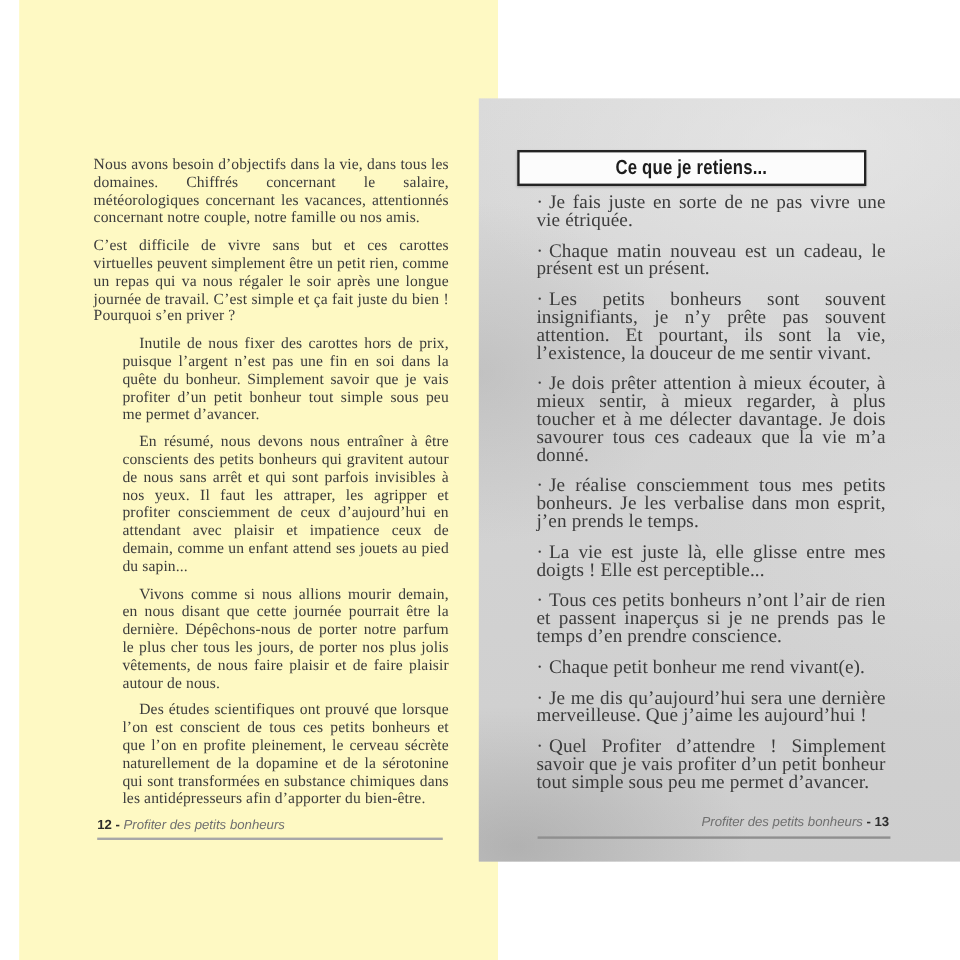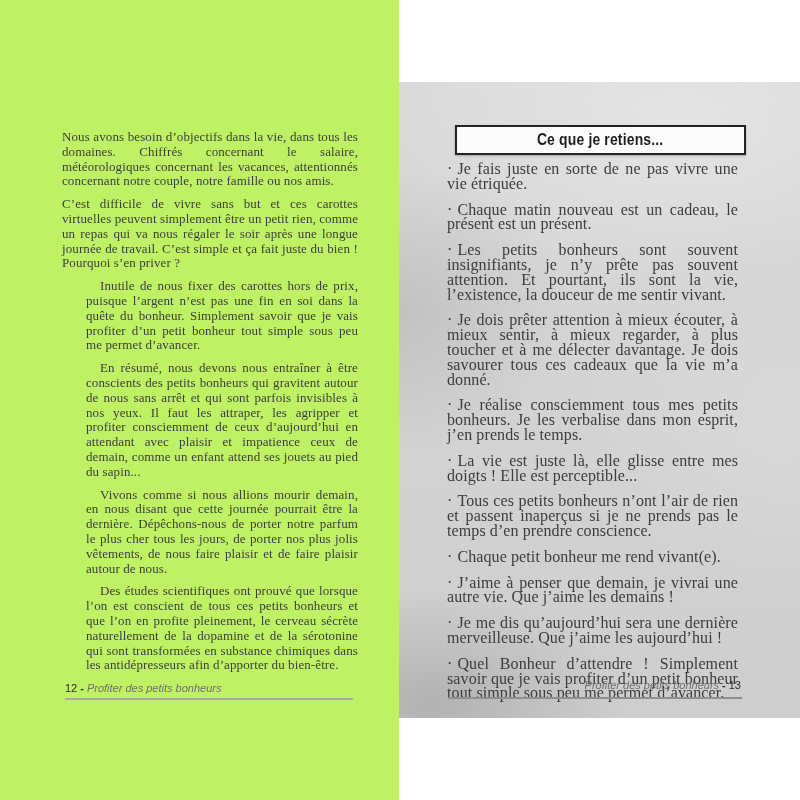--- a/index.html
+++ b/index.html
@@ -5,54 +5,54 @@
   html, body { margin: 0; padding: 0; }
   body {
     width: 800px; height: 800px;
     background: var(--page-background, #ffffff);
     font-family: "Liberation Serif", serif;
     overflow: hidden;
   }
   .canvas { position: relative; width: 800px; height: 800px; overflow: hidden; background: #ffffff; }
 
   
-  .page-left { position: absolute; left: 0; top: 0; width: 399px; height: 800px; background: #bef264; }
+  .page-left { position: absolute; left: 16px; top: 0; width: 399px; height: 800px; background: #fef9c3; }
   .body-text {
     position: absolute; left: 62px; top: 130px; width: 296px;
     text-align: justify;
     font-size: 13px; line-height: 14.8px;
     color: var(--body-text, #3c3c3c);
     letter-spacing: 0.1px;
   }
   .para { margin: 0 0 8px 0; }
   .para:nth-child(n+3) { text-indent: 14px; margin-left: 24px; }
 
   .footer {
     font-family: "Liberation Sans", sans-serif;
     font-size: 11px; color: #2c2c2c; white-space: nowrap;
   }
   .footer-left { position: absolute; left: 65px; top: 682px; }
-  .pg { font-weight: normal; color: #2c2c2c; }
+  .pg { font-weight: bold; color: #2c2c2c; }
   .sep { font-weight: bold; margin: 0 3px; color: #2c2c2c; }
   .booktitle { font-style: italic; color: var(--footer-muted, #6f6f6f); }
   .rule { position: absolute; height: 2px; background: var(--footer-rule, #a8a8a8); }
   .rule-left { left: 65px; top: 698px; width: 288px; }
 
   
   .page-right {
     position: absolute; left: 399px; top: 82px; width: 401px; height: 636px;
     background:
       radial-gradient(ellipse 300px 180px at 8% 98%, rgba(138,138,138,0.42), rgba(138,138,138,0) 65%),
       radial-gradient(ellipse 260px 220px at 0% 36%, rgba(150,150,150,0.30), rgba(150,150,150,0) 65%),
       radial-gradient(ellipse 430px 240px at 70% 6%, rgba(236,236,236,0.60), rgba(236,236,236,0) 72%),
       radial-gradient(ellipse 300px 240px at 96% 55%, rgba(228,228,228,0.35), rgba(228,228,228,0) 70%),
       linear-gradient(180deg, #d9d9d9 0%, #d3d3d3 50%, #cecece 100%);
   }
   .title-box {
-    position: absolute; left: 56px; top: 43px; width: 287px; height: 26px;
+    position: absolute; left: 32px; top: 43px; width: 287px; height: 26px;
     background: #fcfcfc;
     border: 2px solid var(--title-box-border, #242424);
     display: flex; align-items: center; justify-content: center;
     box-shadow: 0 1px 2px rgba(0,0,0,0.25);
   }
   .title-text {
     font-family: "Liberation Sans", sans-serif;
     font-weight: 700; font-size: 17px;
     color: var(--title-text, #1d1d1d);
     transform: scaleX(0.82);
@@ -99,23 +99,22 @@
 
     <div class="bullets">
         <div class="bullet"><span class="marker">·</span><span>Je fais juste en sorte de ne pas vivre une vie étriquée.</span></div>
         <div class="bullet"><span class="marker">·</span><span>Chaque matin nouveau est un cadeau, le présent est un présent.</span></div>
         <div class="bullet"><span class="marker">·</span><span>Les petits bonheurs sont souvent insignifiants, je n’y prête pas souvent attention. Et pourtant, ils sont la vie, l’existence, la douceur de me sentir vivant.</span></div>
         <div class="bullet"><span class="marker">·</span><span>Je dois prêter attention à mieux écouter, à mieux sentir, à mieux regarder, à plus toucher et à me délecter davantage. Je dois savourer tous ces cadeaux que la vie m’a donné.</span></div>
         <div class="bullet"><span class="marker">·</span><span>Je réalise consciemment tous mes petits bonheurs. Je les verbalise dans mon esprit, j’en prends le temps.</span></div>
         <div class="bullet"><span class="marker">·</span><span>La vie est juste là, elle glisse entre mes doigts ! Elle est perceptible...</span></div>
         <div class="bullet"><span class="marker">·</span><span>Tous ces petits bonheurs n’ont l’air de rien et passent inaperçus si je ne prends pas le temps d’en prendre conscience.</span></div>
         <div class="bullet"><span class="marker">·</span><span>Chaque petit bonheur me rend vivant(e).</span></div>
-        <div class="bullet"><span class="marker">·</span><span>J’aime à penser que demain, je vivrai une autre vie. Que j’aime les demains !</span></div>
         <div class="bullet"><span class="marker">·</span><span>Je me dis qu’aujourd’hui sera une dernière merveilleuse. Que j’aime les aujourd’hui !</span></div>
-        <div class="bullet"><span class="marker">·</span><span>Quel Bonheur d’attendre ! Simplement savoir que je vais profiter d’un petit bonheur tout simple sous peu me permet d’avancer.</span></div>
+        <div class="bullet"><span class="marker">·</span><span>Quel Profiter d’attendre ! Simplement savoir que je vais profiter d’un petit bonheur tout simple sous peu me permet d’avancer.</span></div>
       </div>
 
     <div class="footer footer-right">
       <span class="booktitle">Profiter des petits bonheurs</span><span class="sep">-</span><span class="pg">13</span>
     </div>
     <div class="rule rule-right"></div>
   </div>
 
 </div>
 

